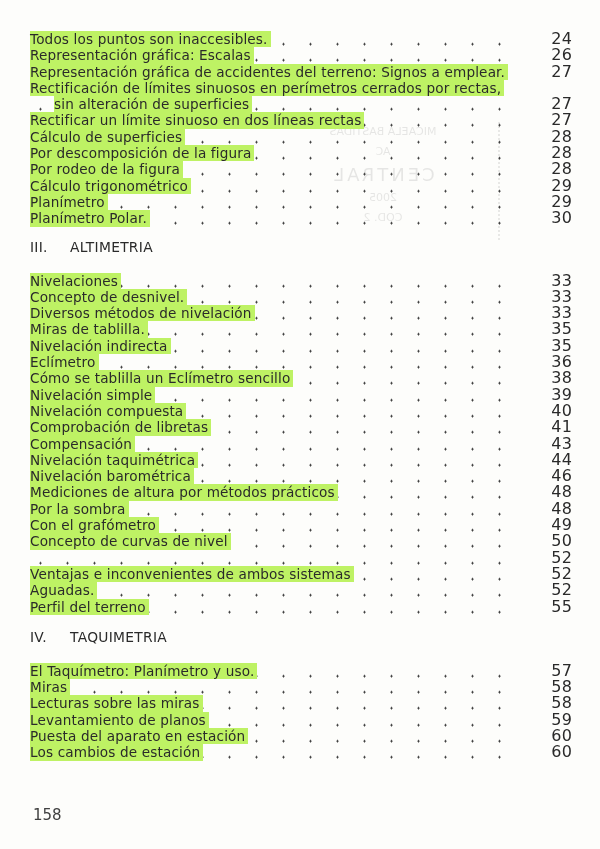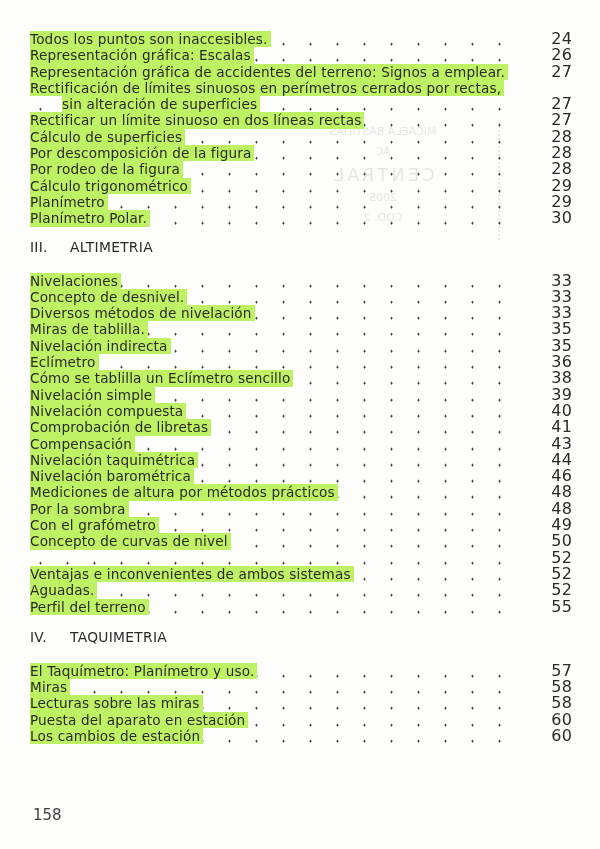--- a/index.html
+++ b/index.html
@@ -33,21 +33,21 @@
       padding-left: 32px;
     }
     .toc-title {
       position: absolute;
       left: 0;
       top: 0;
       background: #bef264;
       padding-right: 3px;
       z-index: 2;
     }
-    .toc-row.cont .toc-title { left: 32px; }
+    .toc-row.cont .toc-title { left: 24px; }
     .toc-leader {
       position: absolute;
       left: 0;
       right: 56px;
       top: 0;
       height: 16.3px;
       z-index: 1;
       background-image: radial-gradient(circle, #333 0.9px, transparent 1.2px);
       background-size: 27px 16.3px;
       background-position: right 3px top 5px;
@@ -307,20 +307,25 @@
         <span class="toc-title">Miras</span>
         <span class="toc-page">58</span>
       </div>
     <div class="toc-row">
         <div class="toc-leader"></div>
         <span class="toc-title">Lecturas sobre las miras</span>
         <span class="toc-page">58</span>
       </div>
     <div class="toc-row">
         <div class="toc-leader"></div>
+        <span class="toc-title">Levantamiento de planos</span>
+        <span class="toc-page">59</span>
+      </div>
+    <div class="toc-row">
+        <div class="toc-leader"></div>
         <span class="toc-title">Puesta del aparato en estación</span>
         <span class="toc-page">60</span>
       </div>
     <div class="toc-row">
         <div class="toc-leader"></div>
         <span class="toc-title">Los cambios de estación</span>
         <span class="toc-page">60</span>
       </div>
   </div>
 </div>

